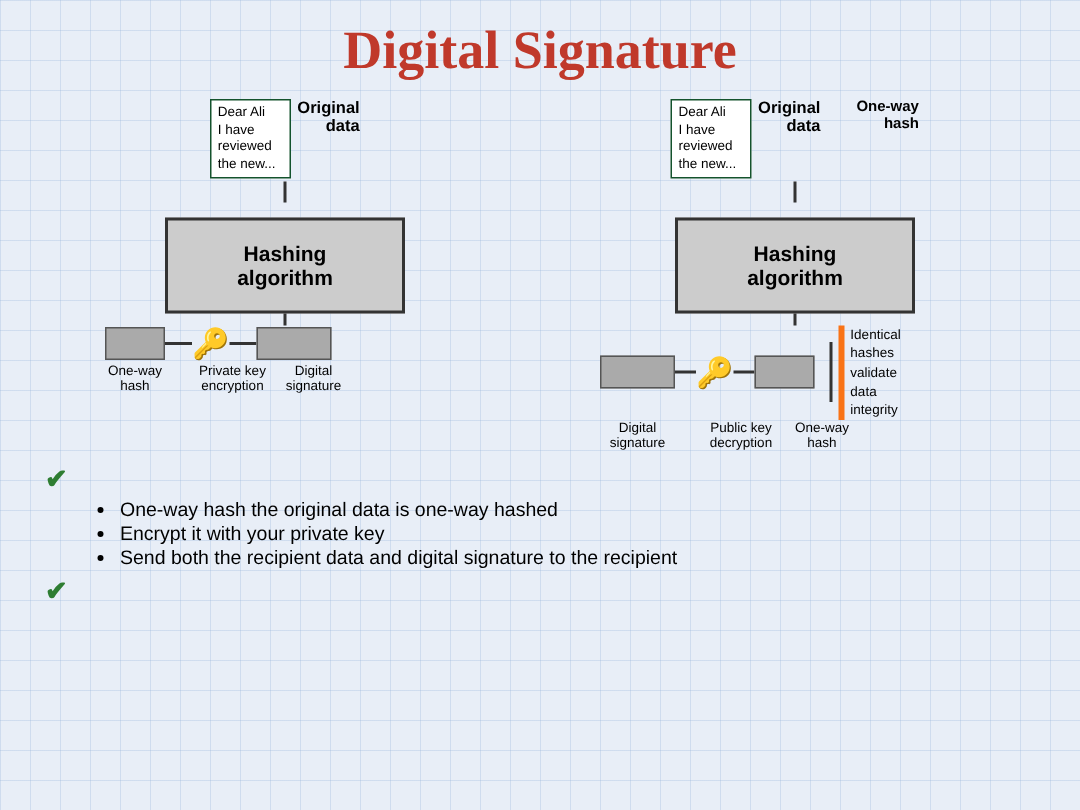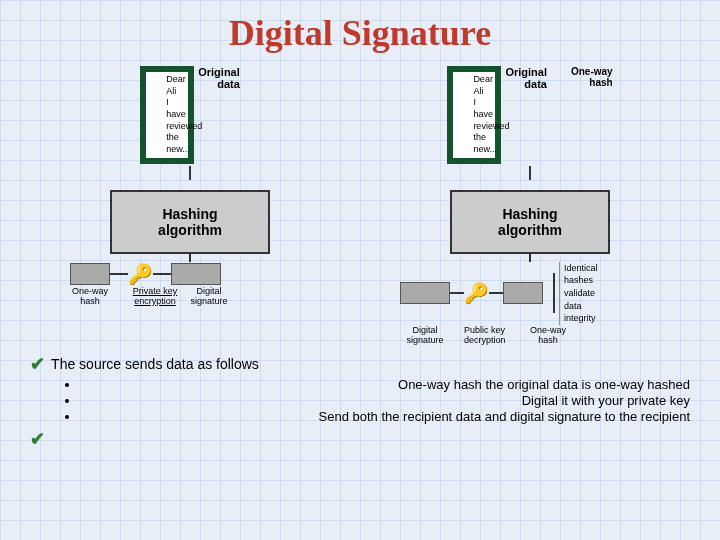--- a/index.html
+++ b/index.html
@@ -57,23 +57,23 @@
     }
 
     .doc-and-label {
       display: flex;
       align-items: flex-start;
       gap: 4px;
       margin-bottom: 2px;
     }
 
     .doc-box {
-      border: 6px solid #14532d;
+      border: 1px solid #14532d;
       background: #fff;
-      padding: 2px 20px;
+      padding: 2px 4px;
       font-size: 9px;
       line-height: 1.3;
       width: 54px;
     }
 
     .original-label {
       font-size: 11px;
       font-weight: bold;
       color: #000;
       text-align: right;
@@ -104,21 +104,21 @@
     }
 
     .digital-sig-rect {
       background: #aaa;
       border: 1px solid #555;
       width: 50px;
       height: 22px;
     }
 
     .lbl-oneway { font-size: 9px; text-align: center; width: 40px; }
-    .lbl-private { font-size: 9px; text-align: center; width: 60px; text-decoration: underline; }
+    .lbl-private { font-size: 9px; text-align: center; width: 60px; }
     .lbl-digital { font-size: 9px; text-align: center; width: 50px; }
 
     
     .network-col {
       display: flex;
       flex-direction: column;
       align-items: center;
       justify-content: flex-start;
       padding-top: 60px;
       width: 80px;
@@ -149,21 +149,21 @@
       font-weight: bold;
       text-align: center;
       margin: 10px 0 0 0;
       width: 160px;
     }
 
     .identical-note {
       font-size: 9px;
       text-align: left;
       color: #000;
-      border-left: 1px solid #f97316;
+      border-left: 4px solid #f97316;
       padding-left: 4px;
       line-height: 1.4;
       margin-left: 4px;
       align-self: flex-end;
     }
 
     
     .list-section {
       padding: 8px 30px 0 30px;
     }
@@ -188,21 +188,20 @@
     }
 
     .sub-list {
       padding-left: 50px;
       list-style: disc;
     }
 
     .sub-list li {
       font-size: 13px;
       margin-bottom: 1px;
-      text-align: right;
     }
 
     
     .cloud-svg { display: block; }
 
   </style>
 </head>
 <body>
 
 <div class="page">
@@ -293,38 +292,37 @@
 
         <div class="small-rect"></div>
 
         <div style="width:2px;height:40px;background:#333;margin-left:10px;"></div>
         <div class="identical-note">Identical<br>hashes<br>validate<br>data<br>integrity</div>
       </div>
 
       <div style="display:flex; align-items:flex-start; gap:0; width:280px; padding-left:10px;">
         <div style="font-size:9px;text-align:center;width:50px;">Digital<br>signature</div>
         <div style="width:14px;"></div>
-        <div style="font-size:9px;text-align:left;width:60px;white-space:pre-line;">Public key<br>decryption</div>
+        <div style="font-size:9px;text-align:center;width:60px;white-space:pre-line;">Public key<br>decryption</div>
         <div style="width:4px;"></div>
         <div style="font-size:9px;text-align:center;width:40px;">One-way<br>hash</div>
       </div>
     </div>
 
   </div>
 
   <div class="list-section">
 
     <div class="bullet-group">
       <div class="main-bullet">
         <span class="checkmark">✔</span>
-        <span>The source sends data as follows</span>
       </div>
       <ul class="sub-list">
         <li>One-way hash the original data is one-way hashed</li>
-        <li>Digital it with your private key</li>
+        <li>Encrypt it with your private key</li>
         <li>Send both the recipient data and digital signature to the recipient</li>
       </ul>
     </div>
 
     <div class="bullet-group">
       <div class="main-bullet">
         <span class="checkmark">✔</span>
       </div>
     </div>
 

